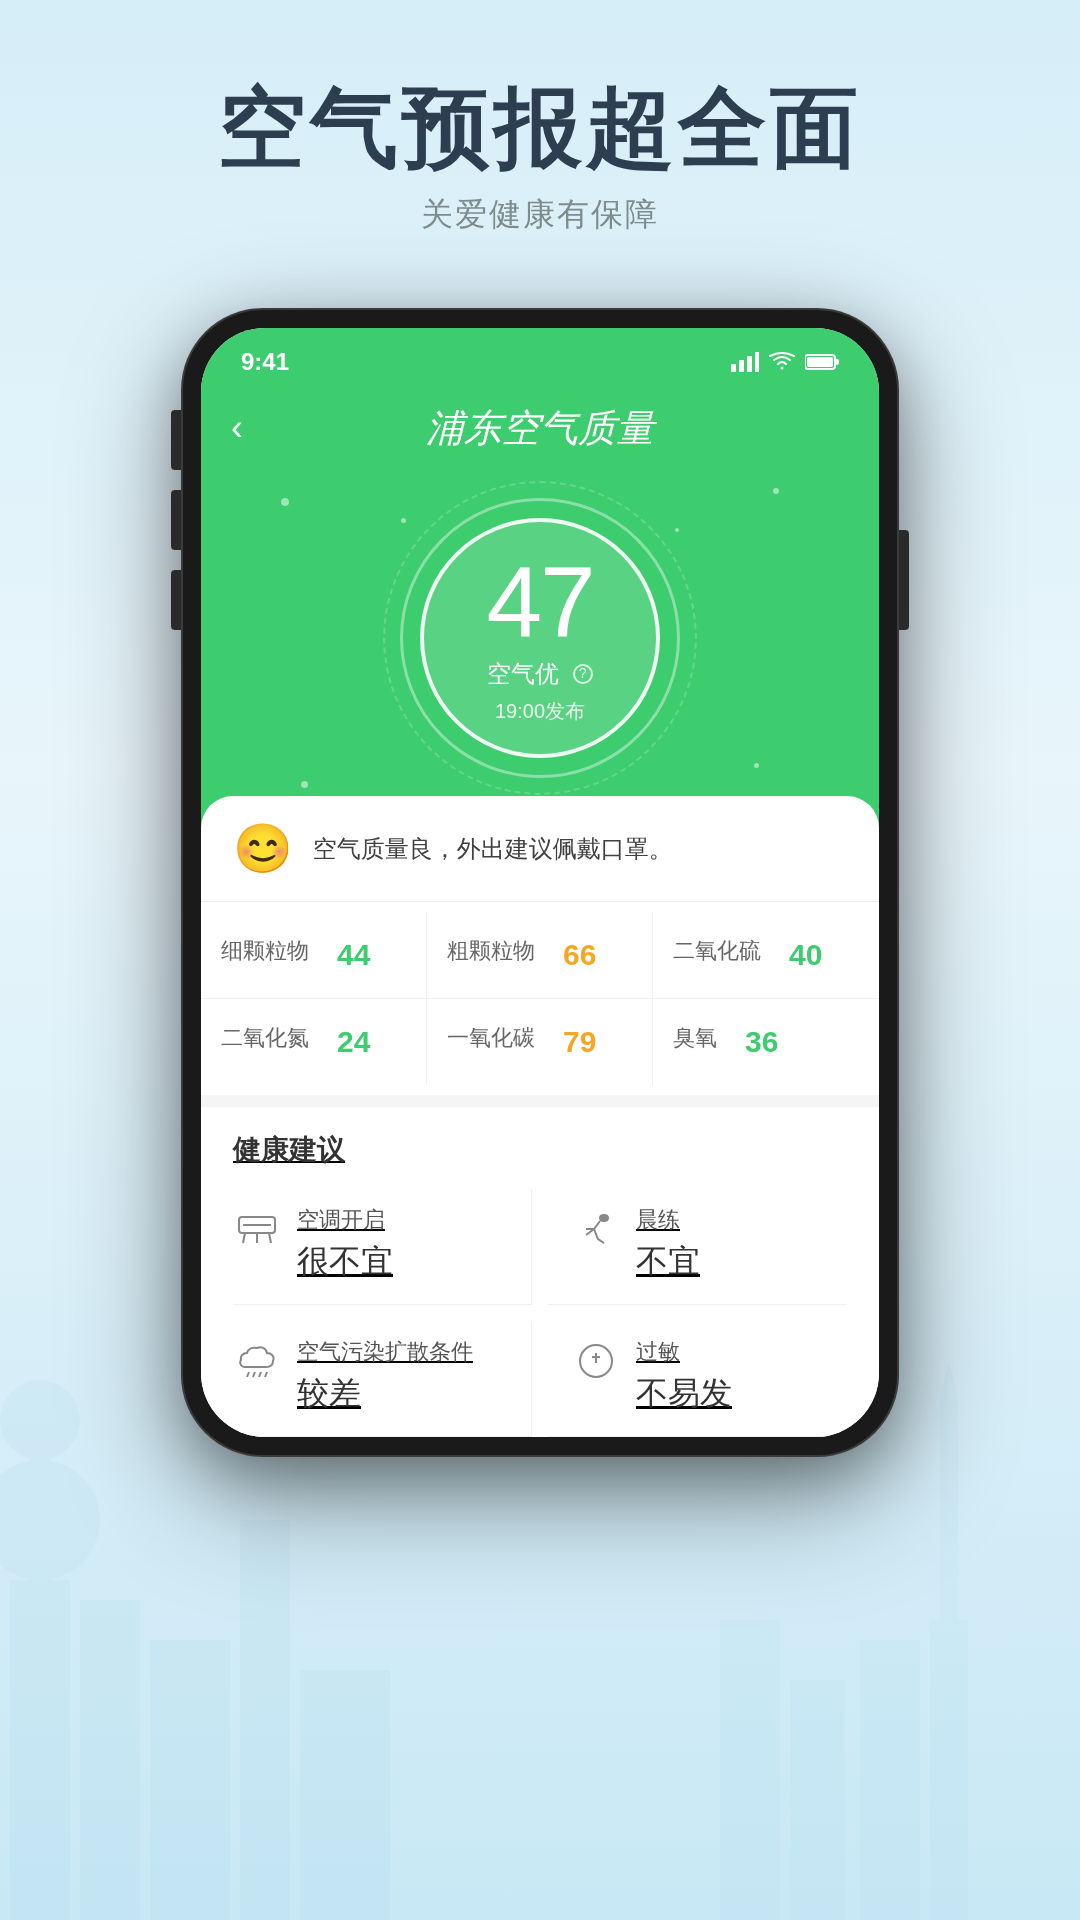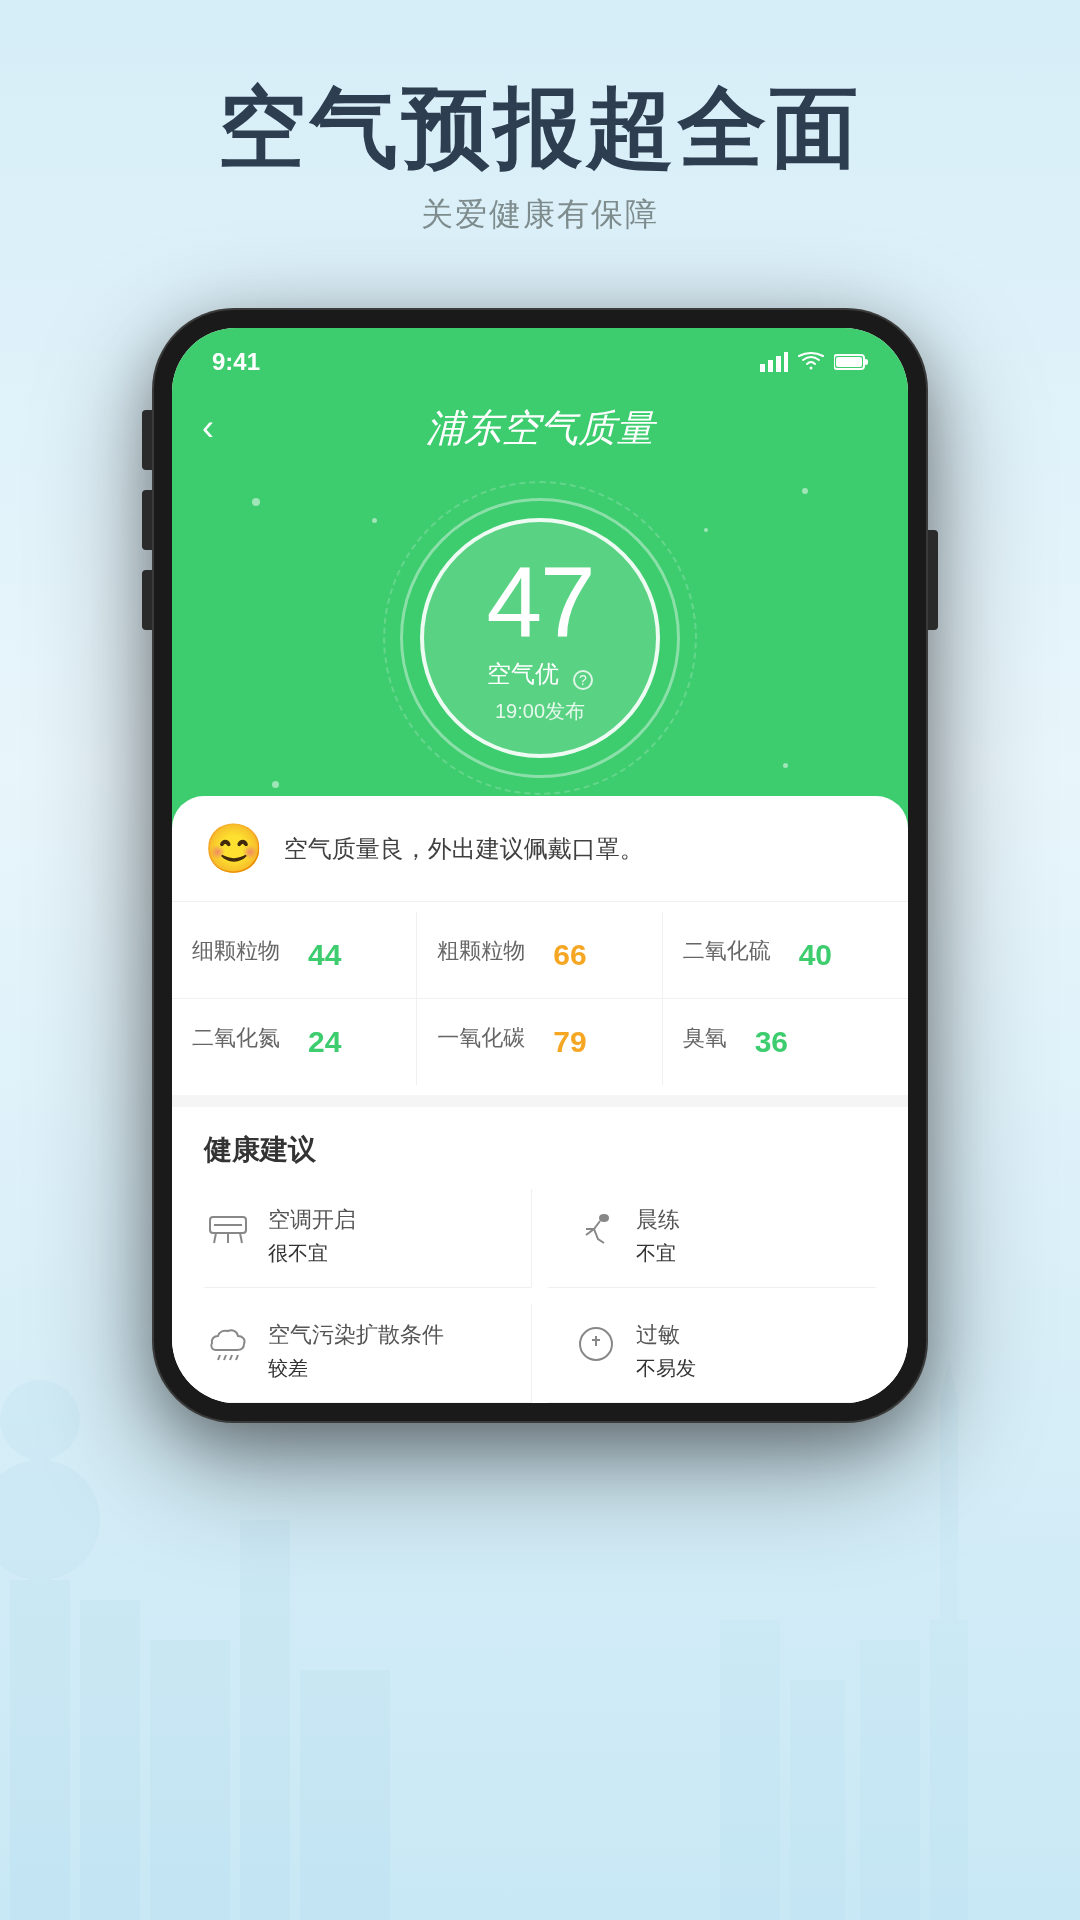--- a/index.html
+++ b/index.html
@@ -46,21 +46,21 @@
       margin-top: 16px;
       letter-spacing: 2px;
     }
 
     
     .phone-wrapper {
       position: absolute;
       top: 310px;
       left: 50%;
       transform: translateX(-50%);
-      width: 772px;
+      width: 714px;
       z-index: 10;
     }
     .phone-outer {
       background: #1a1a1a;
       border-radius: 80px;
       padding: 18px;
       box-shadow:
         0 0 0 2px #3a3a3a,
         0 40px 120px rgba(0,0,0,0.4),
         0 20px 60px rgba(0,0,0,0.3);
@@ -182,22 +182,23 @@
       font-size: 100px;
       font-weight: 300;
       line-height: 1;
       letter-spacing: -2px;
     }
     .aqi-label {
       color: white;
       font-size: 24px;
       margin-top: 6px;
       display: flex;
-      align-items: flex-end;
+      align-items: center;
       gap: 14px;
+      font-family: Liberation Mono, monospace;
     }
     .aqi-info-icon {
       width: 20px;
       height: 20px;
       border-radius: 50%;
       border: 2px solid rgba(255,255,255,0.8);
       display: inline-flex;
       align-items: center;
       justify-content: center;
       font-size: 14px;
@@ -274,20 +275,21 @@
     .pollutant-value {
       font-size: 30px;
       font-weight: 600;
     }
     .green { color: #3dcc6e; }
     .orange { color: #f5a623; }
 
     
     .health-section {
       padding: 24px 32px 0 32px;
+      text-decoration: underline;
     }
     .health-title {
       font-size: 28px;
       font-weight: 600;
       color: #333;
       margin-bottom: 20px;
     }
     .health-grid {
       display: grid;
       grid-template-columns: 1fr 1fr;
@@ -316,21 +318,21 @@
       align-items: center;
       justify-content: center;
     }
     .health-info { flex: 1; }
     .health-label {
       font-size: 22px;
       color: #555;
       line-height: 1.4;
     }
     .health-status {
-      font-size: 20px;
+      font-size: 32px;
       color: #333;
       font-weight: 500;
       margin-top: 4px;
     }
   </style>
 </head>
 <body>
 
 <svg class="bg-city" viewBox="0 0 1080 600" xmlns="http://www.w3.org/2000/svg">
 

